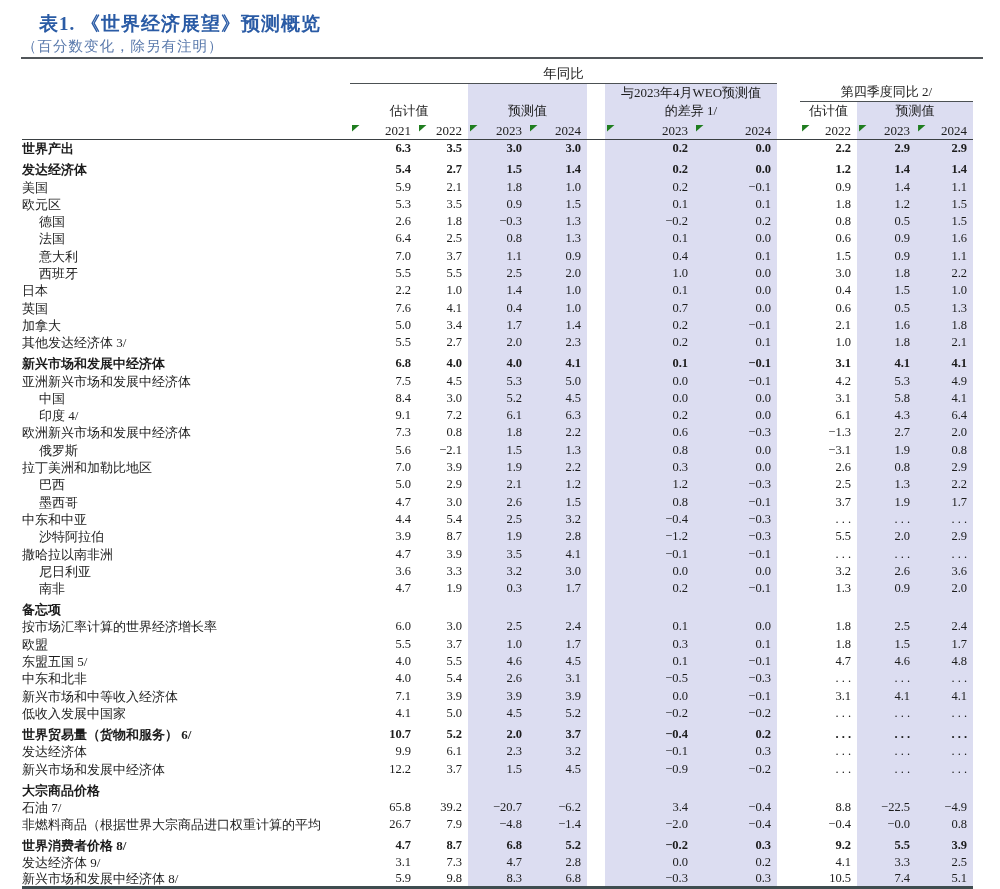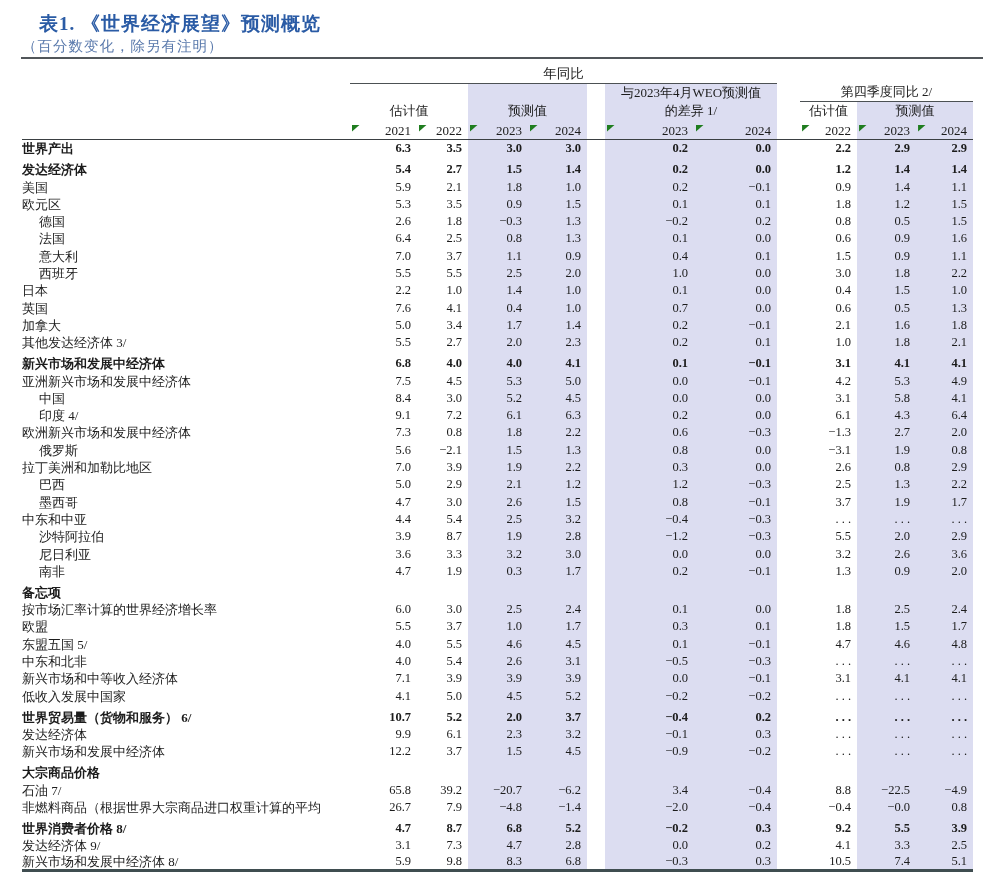--- a/index.html
+++ b/index.html
@@ -489,20 +489,34 @@
           <td class="num lav">2.8</td>
           <td></td>
           <td class="num lav">−1.2</td>
           <td class="num lav">−0.3</td>
           <td></td>
           <td class="num">5.5</td>
           <td class="num lav">2.0</td>
           <td class="num lav">2.9</td>
         </tr>
         <tr class="">
+          <td class="lbl">撒哈拉以南非洲</td>
+          <td class="num">4.7</td>
+          <td class="num">3.9</td>
+          <td class="num lav">3.5</td>
+          <td class="num lav">4.1</td>
+          <td></td>
+          <td class="num lav">−0.1</td>
+          <td class="num lav">−0.1</td>
+          <td></td>
+          <td class="num">. . .</td>
+          <td class="num lav">. . .</td>
+          <td class="num lav">. . .</td>
+        </tr>
+        <tr class="">
           <td class="lbl ind">尼日利亚</td>
           <td class="num">3.6</td>
           <td class="num">3.3</td>
           <td class="num lav">3.2</td>
           <td class="num lav">3.0</td>
           <td></td>
           <td class="num lav">0.0</td>
           <td class="num lav">0.0</td>
           <td></td>
           <td class="num">3.2</td>

